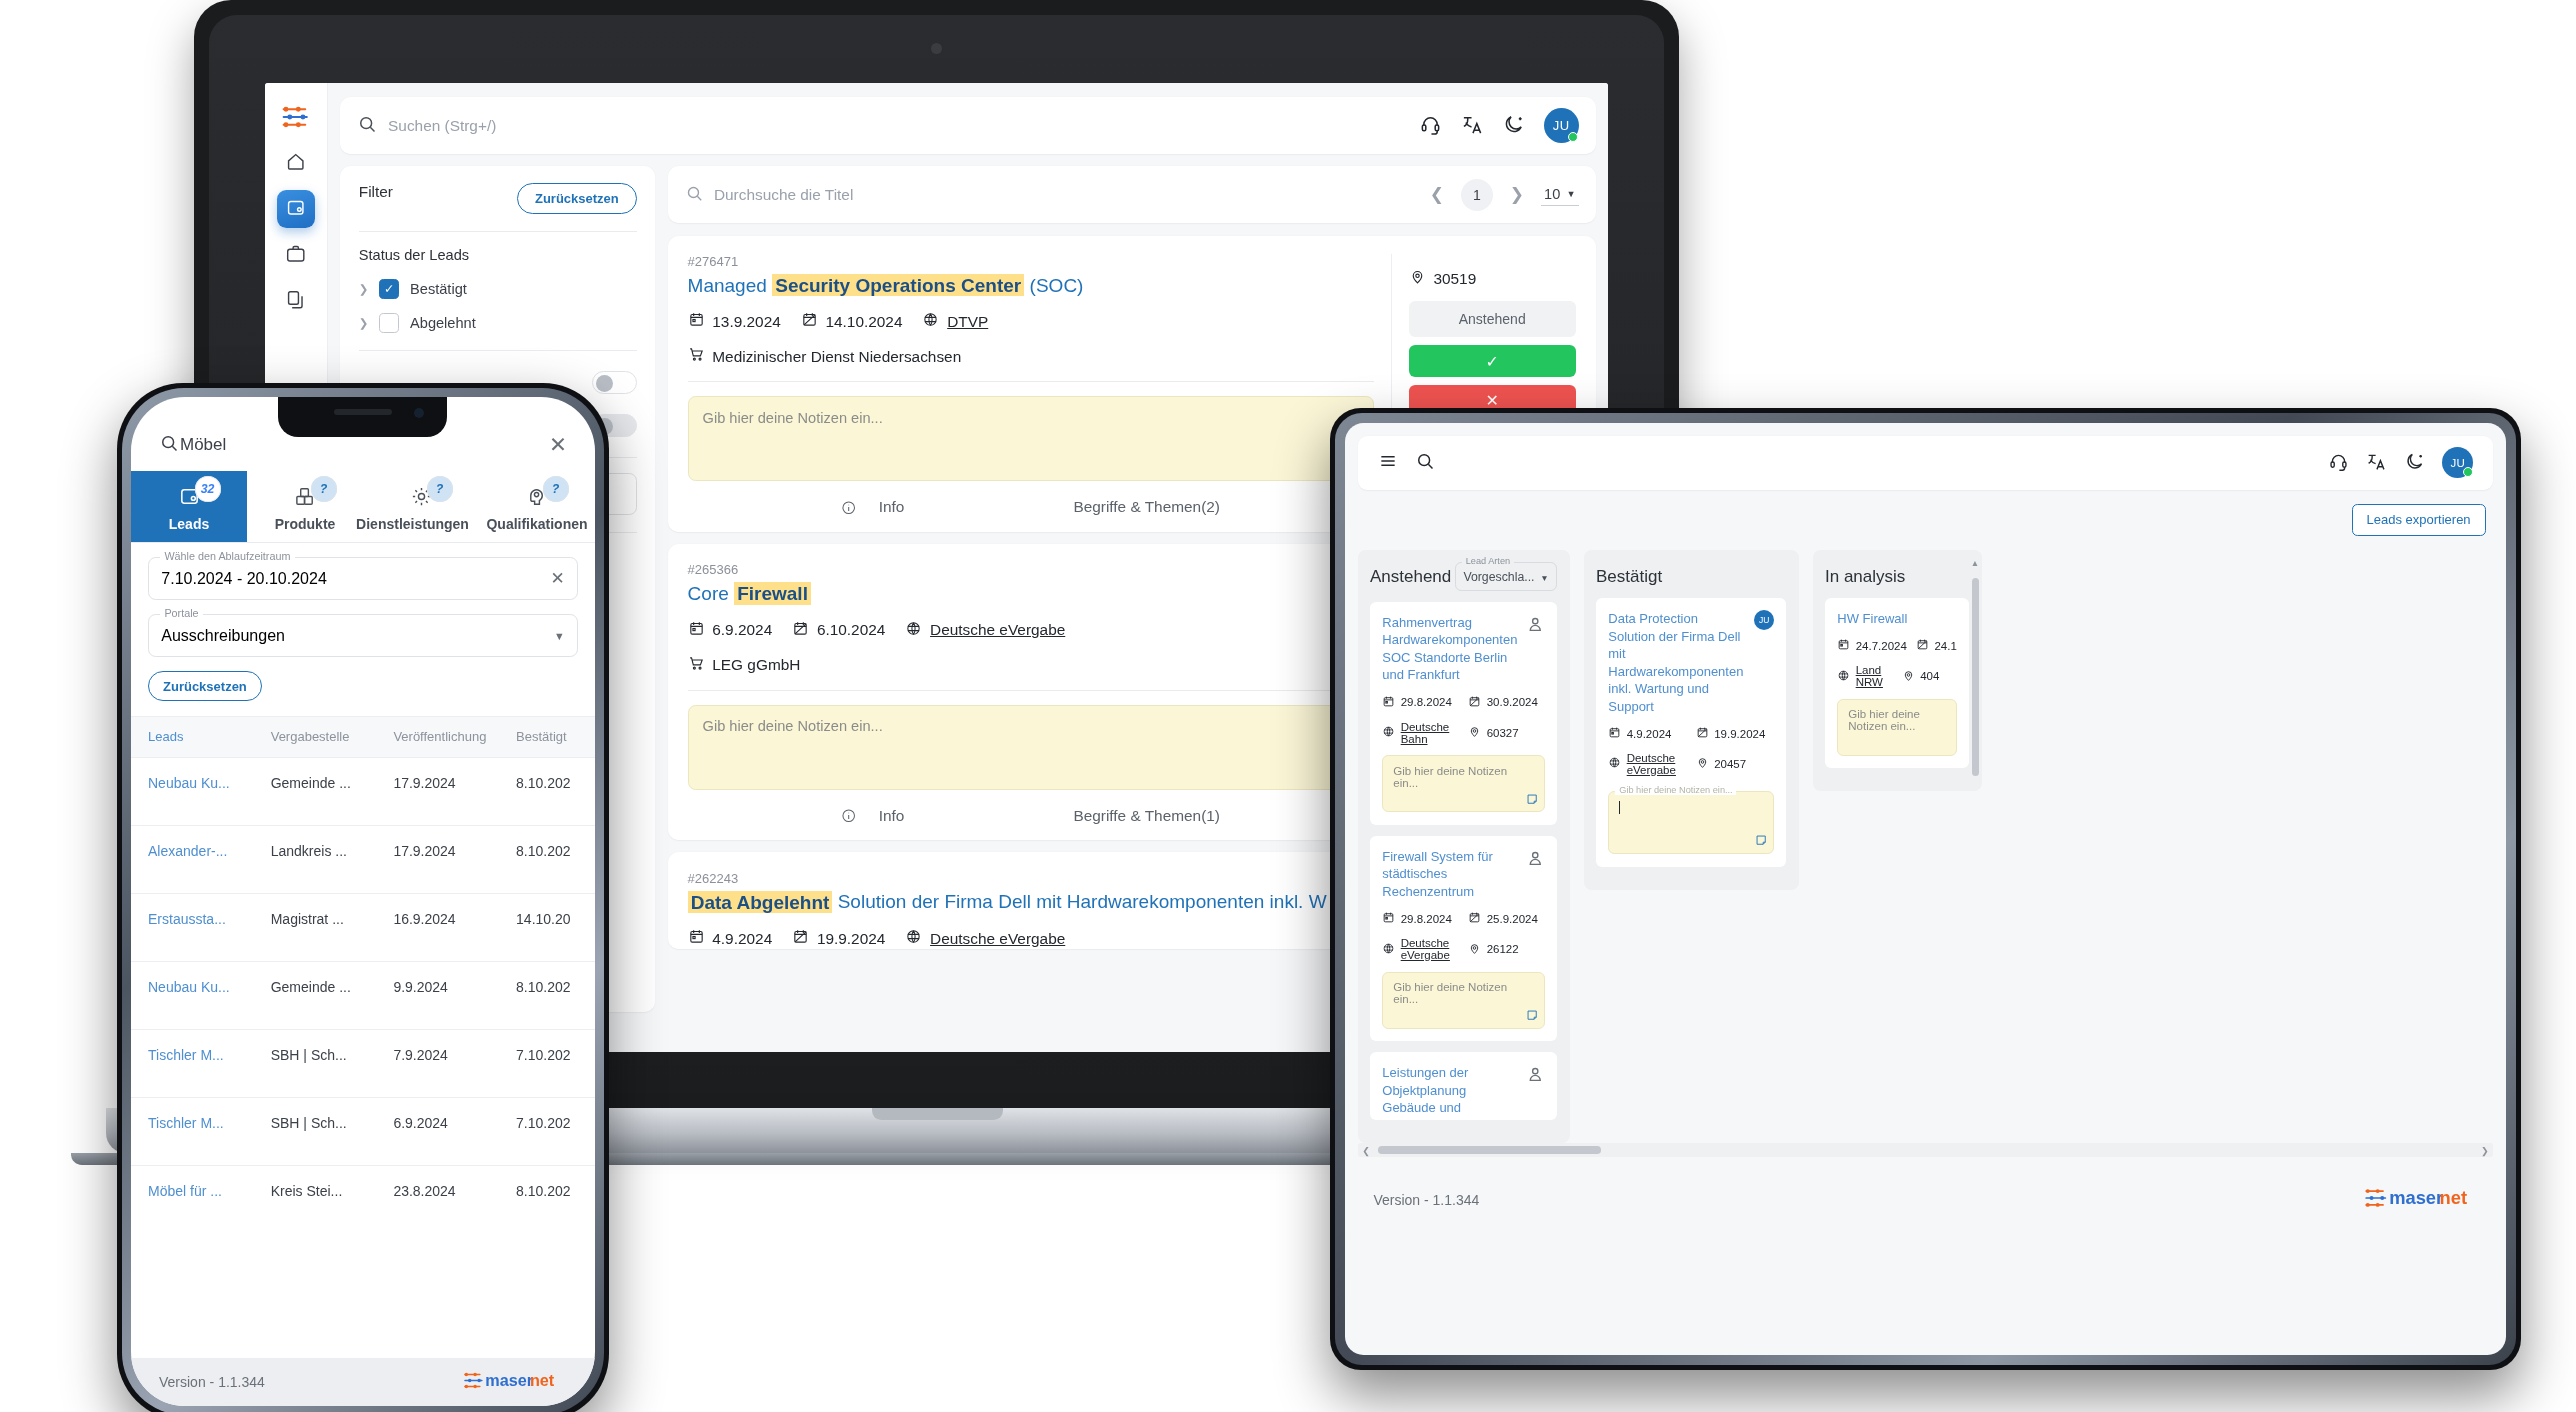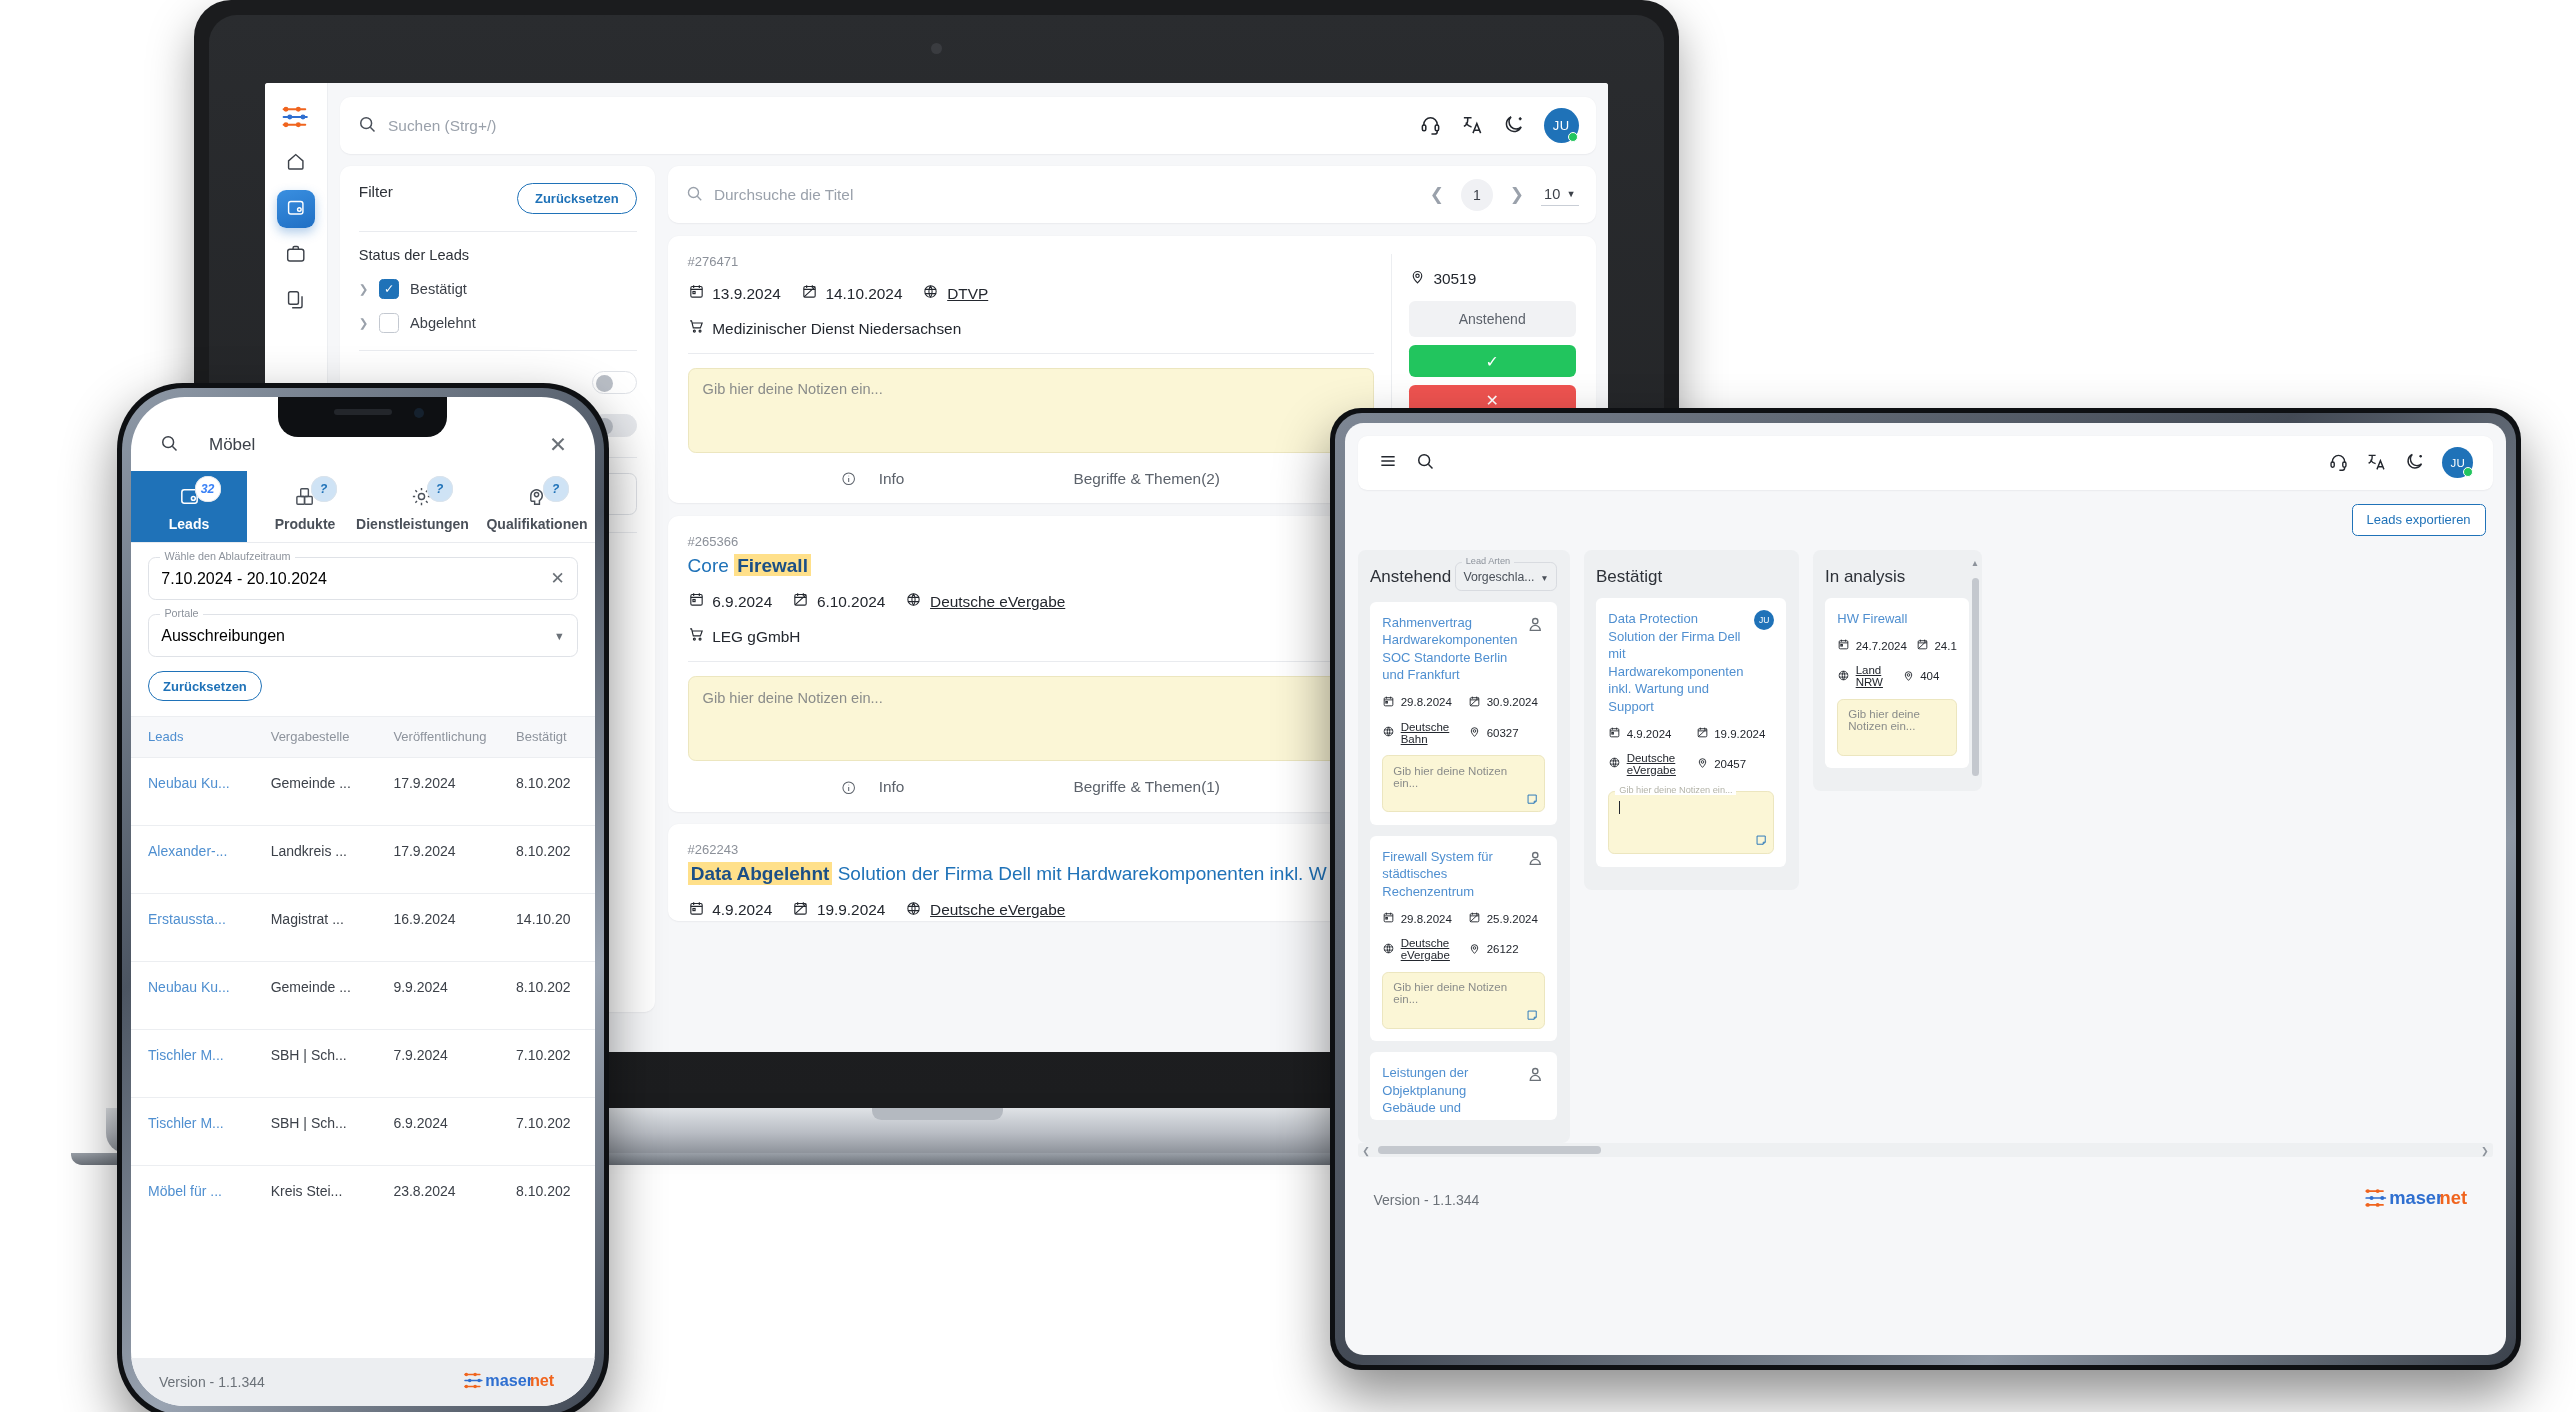--- a/index.html
+++ b/index.html
@@ -131,21 +131,21 @@
     background: linear-gradient(135deg,#8f9aa8, #4c5562 40%, #9aa4b2 70%, #3f4753); }
   .phone-screen { position:absolute; left:14px; top:14px; right:14px; bottom:14px; border-radius:54px;
     background:#ffffff; overflow:hidden; }
   .phone-notch { position:absolute; left:50%; margin-left:-85px; top:0; width:169px; height:40px;
     background:#0e1013; border-radius: 0 0 20px 20px; z-index:5; }
   .phone-notch .spk { position:absolute; left:50%; margin-left:-29px; top:12.3px; width:58px; height:5.4px;
     border-radius:3.1px; background:#23262b; }
   .phone-notch .cam { position:absolute; right:23px; top:10.8px; width:10px; height:10px; border-radius:50%;
     background:#15212e; }
 
-  .ph-top { height: 74px; display:flex; align-items:center; padding: 21.5px 28px 0 28px; gap:30px; }
+  .ph-top { height: 74px; display:flex; align-items:center; padding: 21.5px 28px 0 28px; gap:1px; }
   .ph-close { margin-left:auto; color:#6b7178; font-size:21.5px; }
   .ph-tabs { display:flex; border-bottom:0.8px solid #e9ebef; }
   .ph-tab { flex:1; padding: 14px 0 10.8px; text-align:center; position:relative; color:#4a5059; }
   .ph-tab.active { background:#1f72b8; color:#fff; }
   .ph-tab .lbl { display:block; font-size:14px; margin-top:4.6px; font-weight:700; white-space:nowrap; }
   .ph-tab .ico { position:relative; display:inline-block; }
   .badge { position:absolute; right:-20px; top:-9.2px; width:26px; height:26px; border-radius:50%;
     background:#fff; color:#3b82f6; font-size:12.3px; display:flex; align-items:center; justify-content:center;
     font-weight:700; box-shadow:0 0 0 0.8px #dce3ea inset;}
   .badge.q { background:#cfe3f5; color:#1f72b8; }
@@ -372,20 +372,21 @@
                   <span class="pg-size">
                     <span>10</span>
                     <span style="font-size:9.2px">▼</span>
                   </span>
                 </div>
               </div>
 
               <div class="lead-card">
                 <div class="lead-main">
                   <div class="lead-id">#276471</div>
+                  <div class="lead-title"><span>Managed </span><span class="hl">Security Operations Center</span><span> (SOC)</span></div>
                   <div class="meta-row">
                     <span class="meta">
                       <span>
                         <svg width="17" height="17" viewBox="0 0 24 24" fill="none" stroke="#23272e" stroke-width="1.6">
                           <rect x="4" y="5" width="16" height="15" rx="2"></rect>
                             <path d="M4 9h16M8 3v4M16 3v4"></path>
                             <rect x="7" y="12" width="3" height="3"></rect>
                         </svg>
                       </span>
                       <span>13.9.2024</span>

